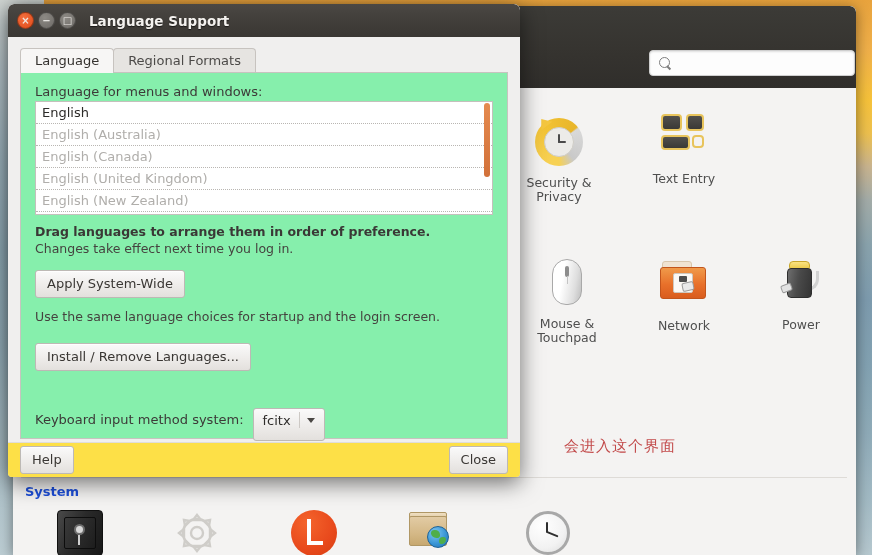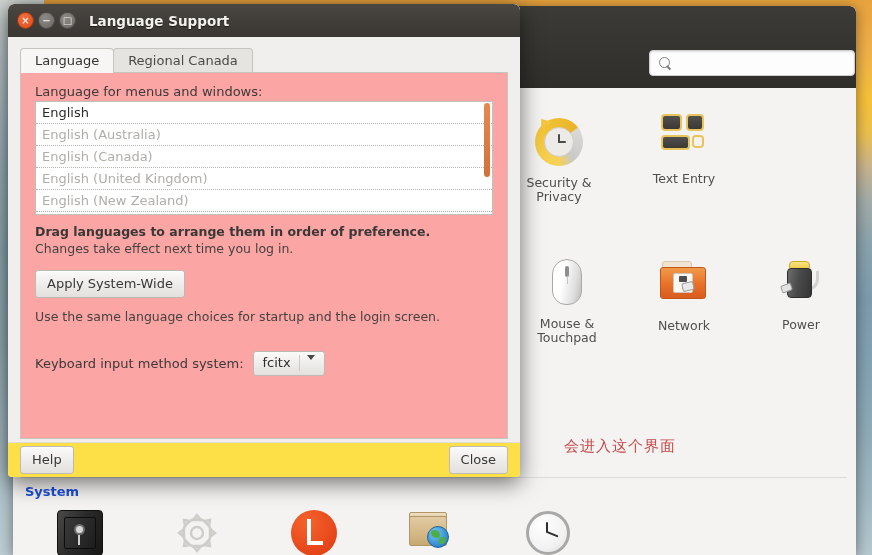--- a/index.html
+++ b/index.html
@@ -361,21 +361,21 @@
     margin-right: -1px;
     position: relative;
   }
   .tab.active {
     background: #f7f6f5;
     color: #35322f;
     z-index: 3;
   }
   .tab-panel {
     border: 1px solid #c7c3bf;
-    background: #fca5a5;
+    background: #86efac;
     height: 367px;
     margin-top: -1px;
     position: relative;
     padding: 11px 14px 0 14px;
   }
 
   .field-label { font-size: 13px; color: #3c3a38; margin-bottom: 2px; }
 
   
   .langlist {
@@ -421,25 +421,26 @@
   .note { font-size: 12.5px; color: #45423f; margin-top: 11px; }
   .row-install { margin-top: 19px; }
 
   .row-ime {
     margin-top: 27px;
     display: flex; align-items: center;
     font-size: 13px; color: #3c3a38;
   }
   .combo {
     margin-left: 9px;
-    display: inline-flex; align-items: flex-start;
+    display: inline-flex; align-items: center;
     background: linear-gradient(180deg,#fafafa 0%,#eeecea 55%,#e3e0dd 100%);
     border: 1px solid #bdb9b5;
     border-radius: 3px;
-    padding: 3px 5px 4px 9px;
+    padding: 3px 5px 12px 9px;
+    margin-top: 10px;
   }
   .combo .val { font-size: 13px; color: #2f2d2b; padding-right: 8px; }
   .combo .sep { width:1px; height:16px; background:#cdc9c5; margin-right:7px; }
   .caret {
     width: 0; height: 0;
     border-left: 4.5px solid transparent;
     border-right: 4.5px solid transparent;
     border-top: 5px solid #4a4744;
     margin-right: 4px;
   }
@@ -626,21 +627,21 @@
       <div class="wbtn max">
         <span class="gl">□</span>
       </div>
       <div class="dlg-title">Language Support</div>
     </div>
 
     <div class="dlg-content">
 
       <div class="tabs">
         <div class="tab active">Language</div>
-        <div class="tab">Regional Canada</div>
+        <div class="tab">Regional Formats</div>
       </div>
 
       <div class="tab-panel">
 
         <div class="field-label">Language for menus and windows:</div>
 
         <div class="langlist">
           <div class="lang-row enabled">English</div>
           <div class="lang-row">English (Australia)</div>
           <div class="lang-row">English (Canada)</div>
@@ -651,20 +652,23 @@
 
         <div class="hint-strong">Drag languages to arrange them in order of preference.</div>
         <div class="hint">Changes take effect next time you log in.</div>
 
         <div class="row-apply">
           <span class="btn">Apply System-Wide</span>
         </div>
 
         <div class="note">Use the same language choices for startup and the login screen.</div>
 
+        <div class="row-install">
+          <span class="btn">Install / Remove Languages...</span>
+        </div>
 
         <div class="row-ime">
           <span>Keyboard input method system:</span>
           <span class="combo">
             <span class="val">fcitx</span>
             <span class="sep"></span>
             <span class="caret"></span>
           </span>
         </div>
 

